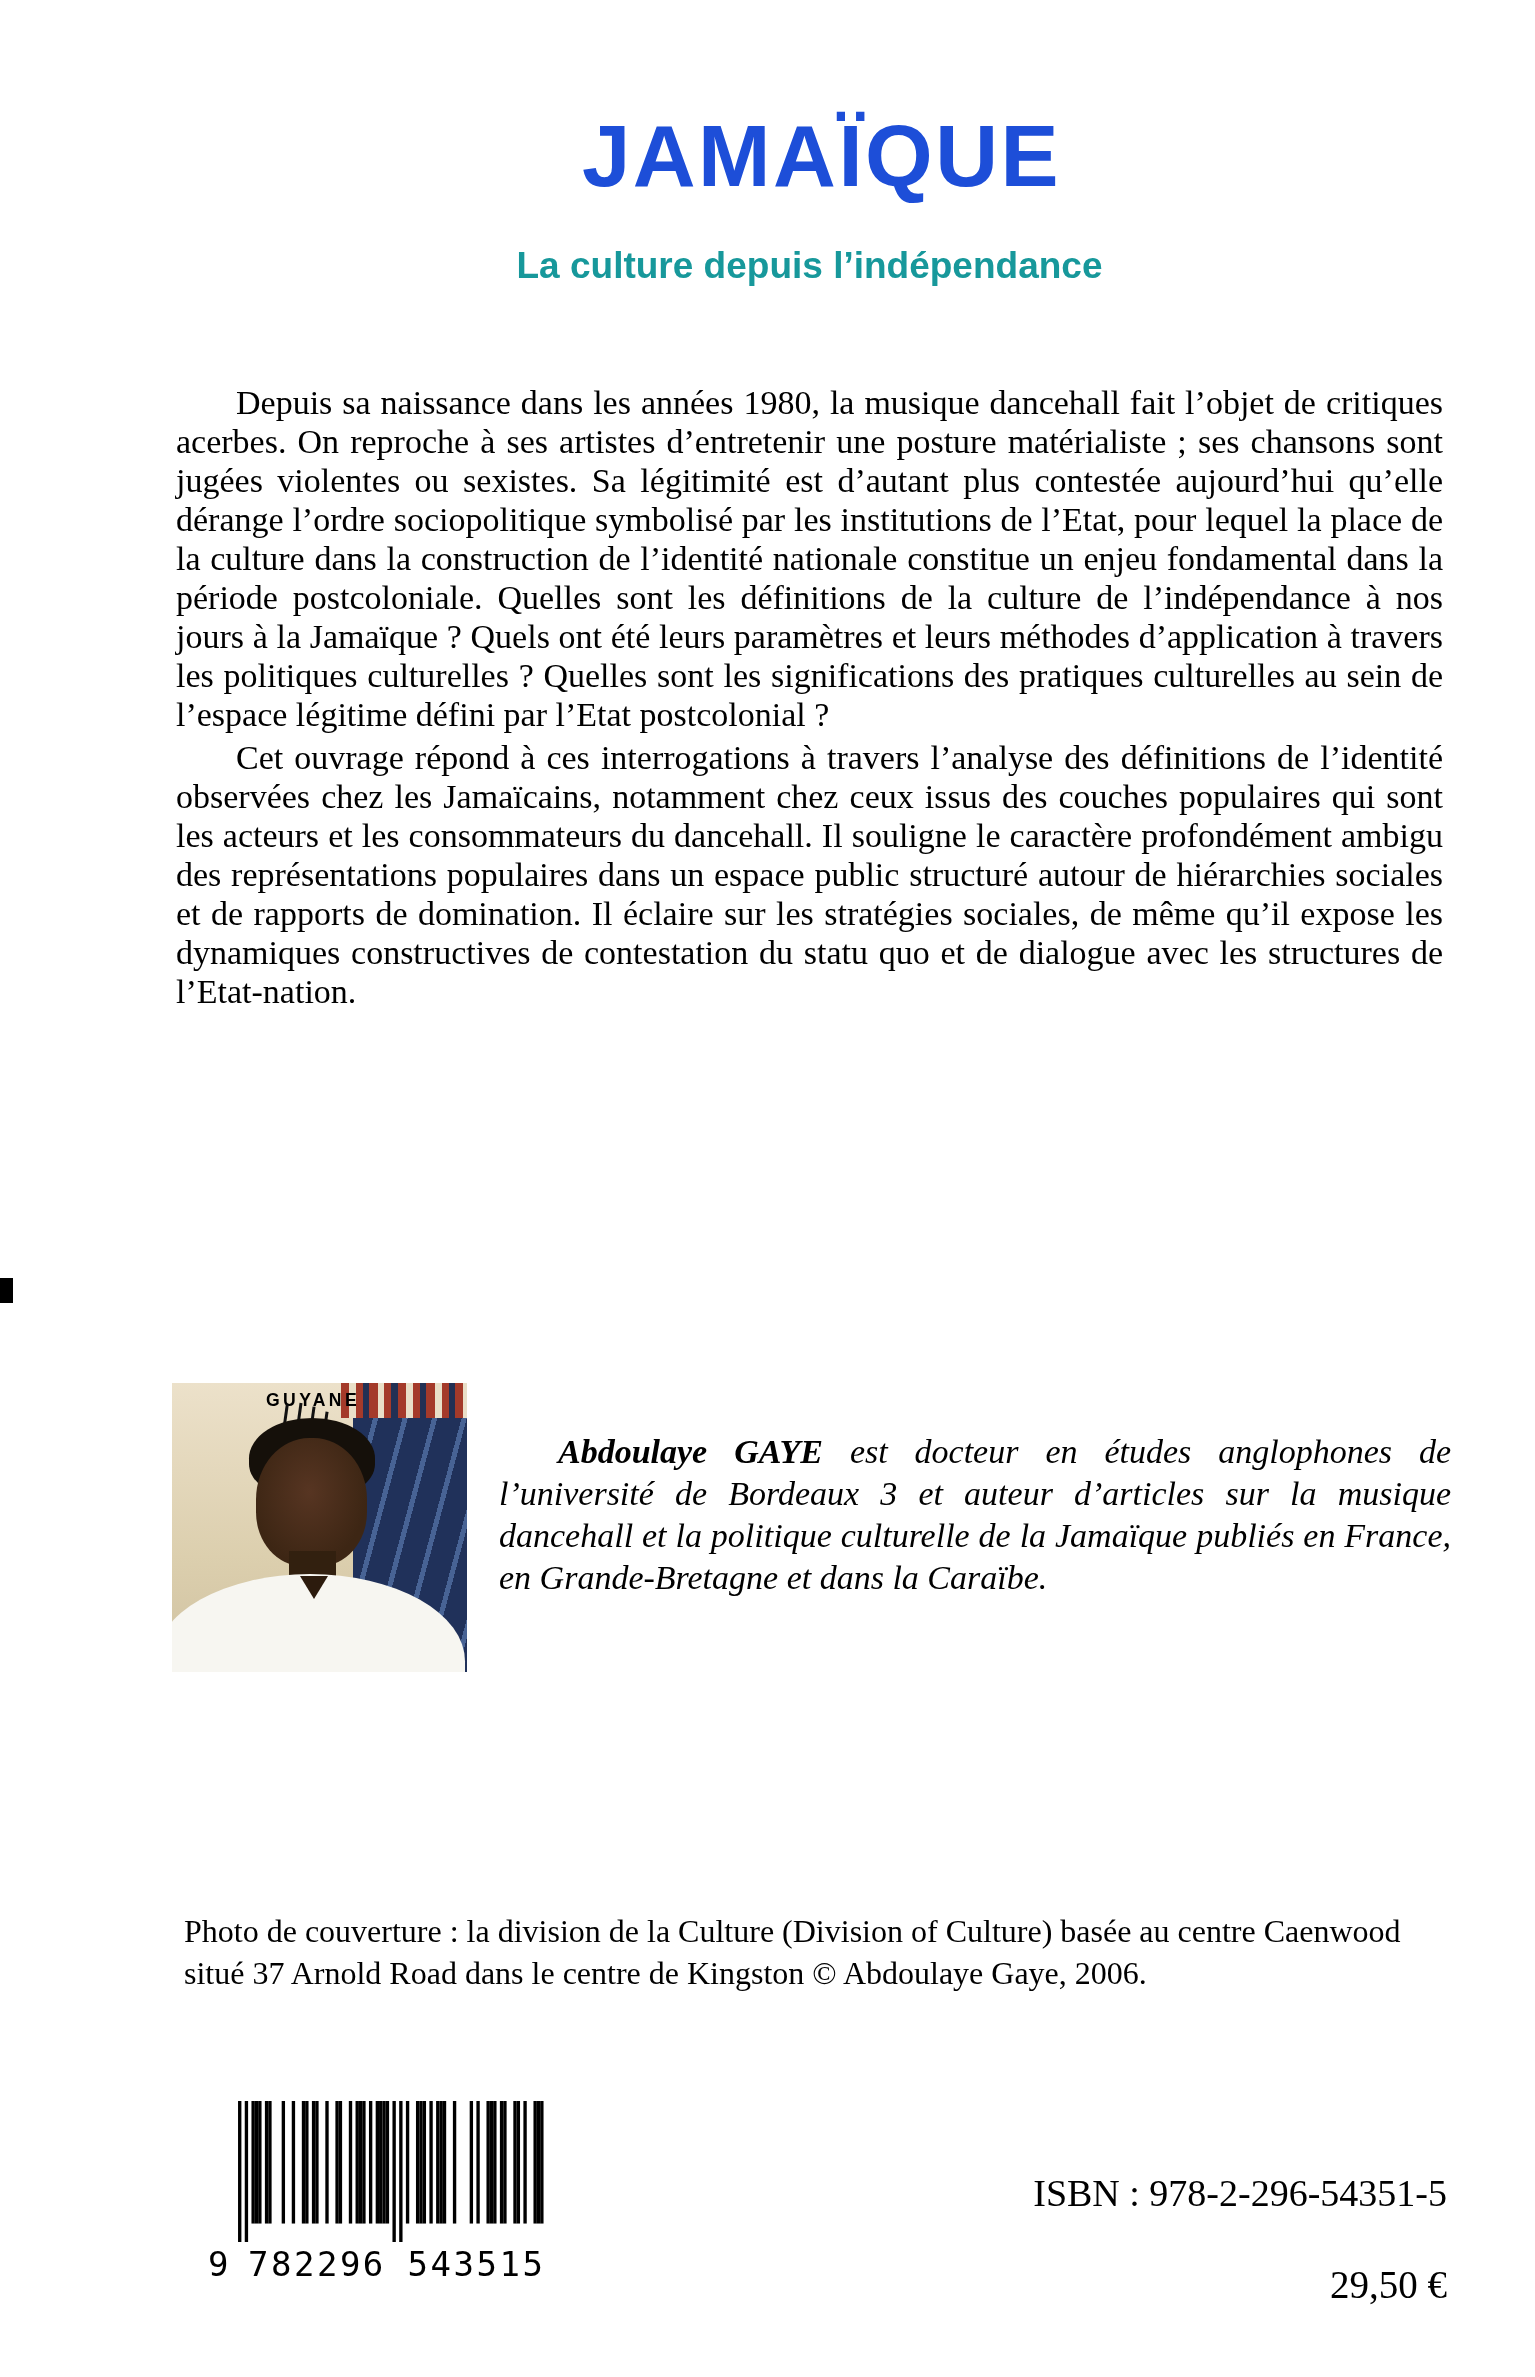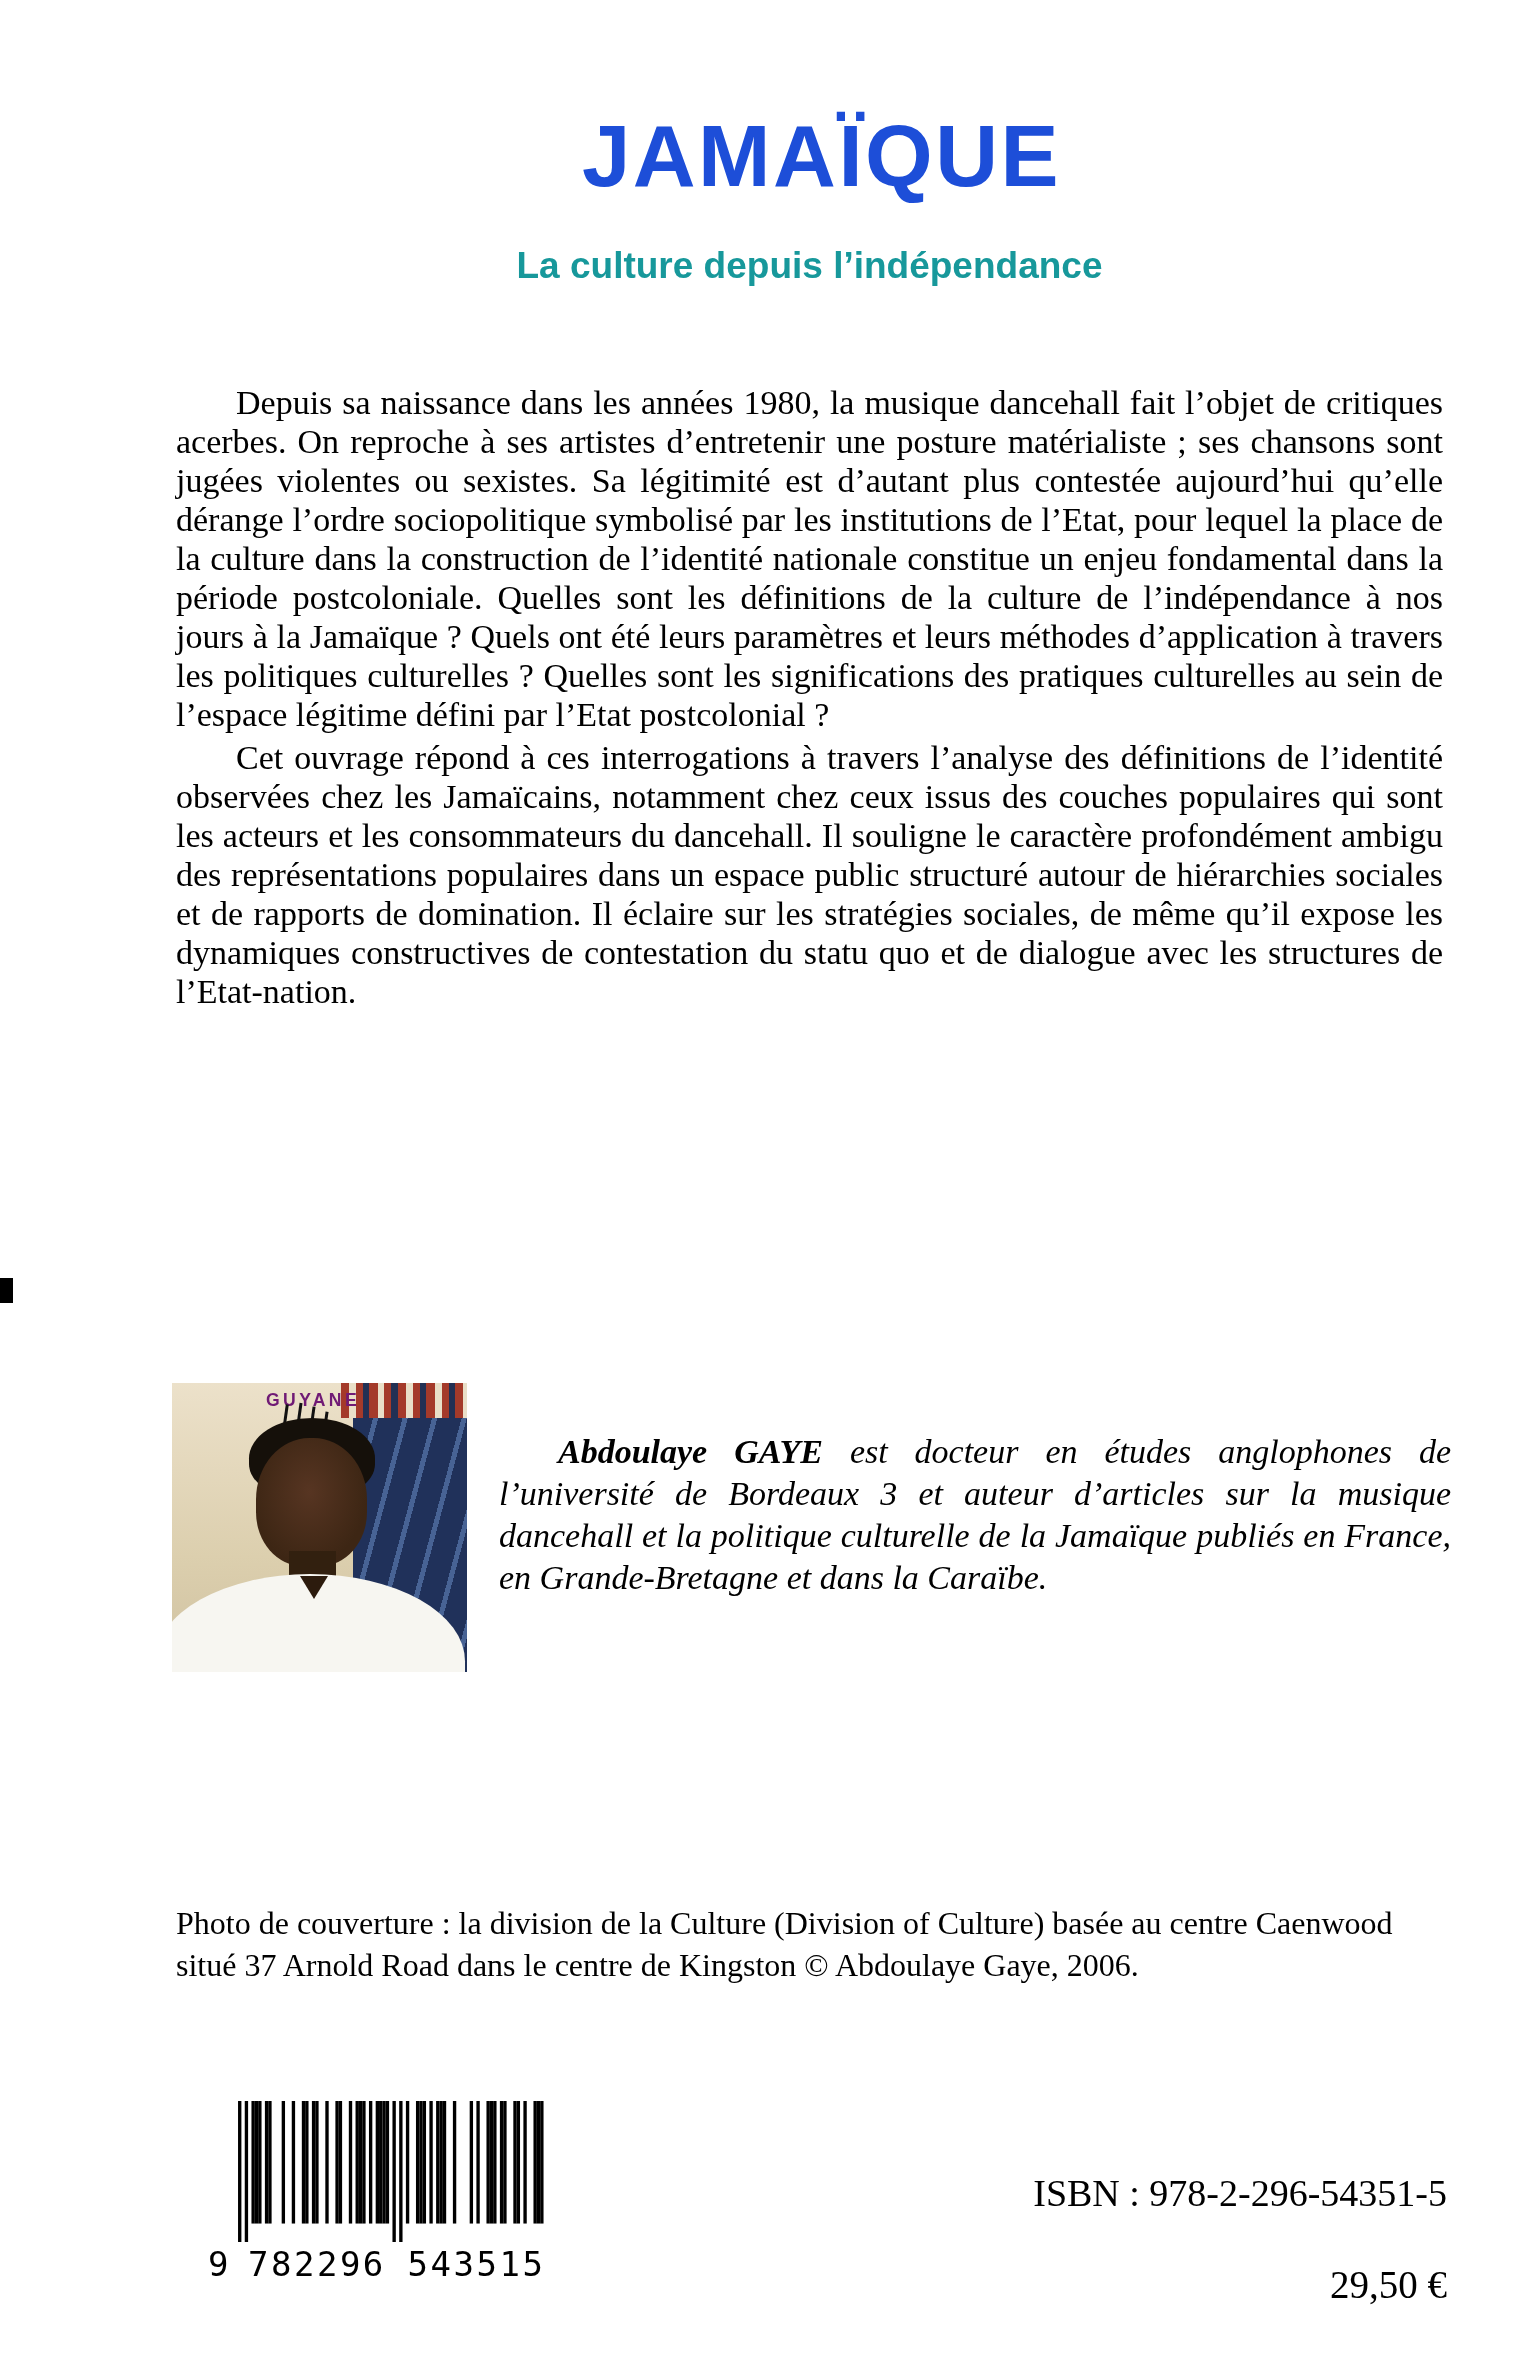--- a/index.html
+++ b/index.html
@@ -70,21 +70,21 @@
   .photo-cloth { position: absolute; top: 0; right: 0; width: 114px; height: 100%;
     background: #20315a; }
   .photo-cloth-stripes { position: absolute; top: 0; right: 0; width: 114px; height: 100%;
     background: repeating-linear-gradient(105deg, rgba(120,160,220,0.45) 0 5px, transparent 5px 28.5px); }
   .photo-pattern { position: absolute; top: 0; right: 0; width: 126px; height: 35px;
     background: repeating-linear-gradient(90deg, #a43a2a 0 8.4px, #e9dfc8 8.4px 15px, #a43a2a 15px 22px, #223054 22px 28.5px); }
   .photo-caption {
     position: absolute; top: 6.7px; left: 94px;
     font-family: "Liberation Sans", sans-serif;
     font-size: 17.6px; font-weight: 700; letter-spacing: 3.4px;
-    color: #701a75;
+    color: #000000;
   }
   .photo-braids { position: absolute; left: 126px; top: 20px; width: 3.4px; height: 22px;
     background: #111; transform: rotate(8deg);
     box-shadow: 13.4px 1.7px 0 #111, 27px 5px 0 #111, -13.4px 3.4px 0 #111; }
   .photo-hair { position: absolute; left: 77px; top: 35px; width: 126px; height: 81px;
     background: #15100a; border-radius: 52% 52% 45% 45%; }
   .photo-face { position: absolute; left: 84px; top: 55px; width: 111px; height: 128px;
     background: radial-gradient(ellipse at 48% 42%, #573522 0%, #3d2614 70%);
     border-radius: 48% 48% 42% 42%; }
   .photo-neck { position: absolute; left: 117px; top: 168px; width: 47px; height: 35px;
@@ -103,21 +103,21 @@
     line-height: 42px;
     text-align: justify;
     text-indent: 59px;
   }
   .bio-name { font-weight: 700; }
 
   
   .credit {
     position: absolute;
     top: 1898px; left: 172px; width: 1275px;
-    margin: 4px;
+    margin: 12px;
     font-size: 32px;
     line-height: 42px;
     text-align: left;
   }
 
   
   .barcode { position: absolute; left: 208px; top: 2101px; width: 361px; height: 185px; background: #fff; }
   .barcode svg { position: absolute; left: 30px; top: 0; }
   .bc-digit {
     position: absolute; top: 143px;

